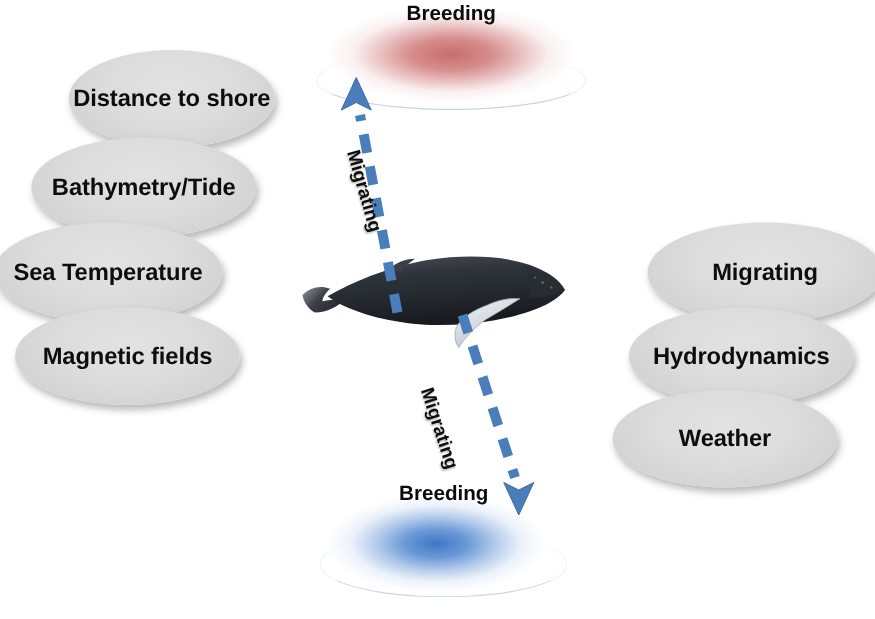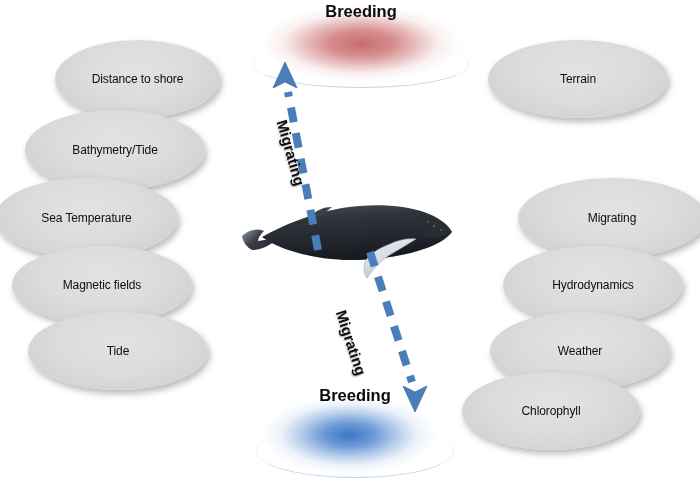--- a/index.html
+++ b/index.html
@@ -23,22 +23,22 @@
     border-radius: 50%;
     background: radial-gradient(ellipse at 50% 38%, #e2e2e2 0%, #dcdcdc 45%, #d2d2d2 80%, #c9c9c9 100%);
     box-shadow: 2px 4px 6px rgba(90, 90, 90, 0.42);
     display: flex;
     align-items: center;
     justify-content: center;
     box-sizing: border-box;
   }
   .ellipse .elabel {
     color: #0d0d0d;
-    font-size: 12px;
-    font-weight: 400;
+    font-size: 19px;
+    font-weight: 700;
     letter-spacing: -0.1px;
     white-space: nowrap;
     text-align: center;
     line-height: 1;
   }
 
   
   .blob {
     position: absolute;
     border-radius: 50%;
@@ -136,45 +136,36 @@
   </div>
 
   <div class="ellipse" id="ell-l2" style="left:-5px; top:178px; width:183px; height:80px;">
     <span class="elabel">Sea Temperature</span>
   </div>
 
   <div class="ellipse" id="ell-l3" style="left:12px; top:246px; width:180px; height:78px;">
     <span class="elabel">Magnetic fields</span>
   </div>
 
-  <div class="ellipse" id="ell-l4" style="left:28px; top:312px; width:180px; height:78px;">
-    <span class="elabel">Tide</span>
-  </div>
-
-
-  <div class="ellipse" id="ell-r0" style="left:488px; top:40px; width:180px; height:78px;">
-    <span class="elabel">Terrain</span>
-  </div>
+
+
 
 
   <div class="ellipse" id="ell-r2" style="left:518px; top:178px; width:188px; height:80px;">
     <span class="elabel">Migrating</span>
   </div>
 
   <div class="ellipse" id="ell-r3" style="left:503px; top:246px; width:180px; height:78px;">
     <span class="elabel">Hydrodynamics</span>
   </div>
 
   <div class="ellipse" id="ell-r4" style="left:490px; top:312px; width:180px; height:78px;">
     <span class="elabel">Weather</span>
   </div>
 
-  <div class="ellipse" id="ell-r5" style="left:462px; top:372px; width:178px; height:78px;">
-    <span class="elabel">Chlorophyll</span>
-  </div>
 
   <div class="blob" id="blob-breeding" style="left:252px; top:2px; width:218px; height:88px;">
     <span class="blabel">Breeding</span>
   </div>
 
   <div class="blob" id="blob-feeding" style="left:255px; top:386px; width:200px; height:94px;">
     <span class="blabel">Breeding</span>
   </div>
 
   <svg id="whale" viewBox="0 0 218 98">

